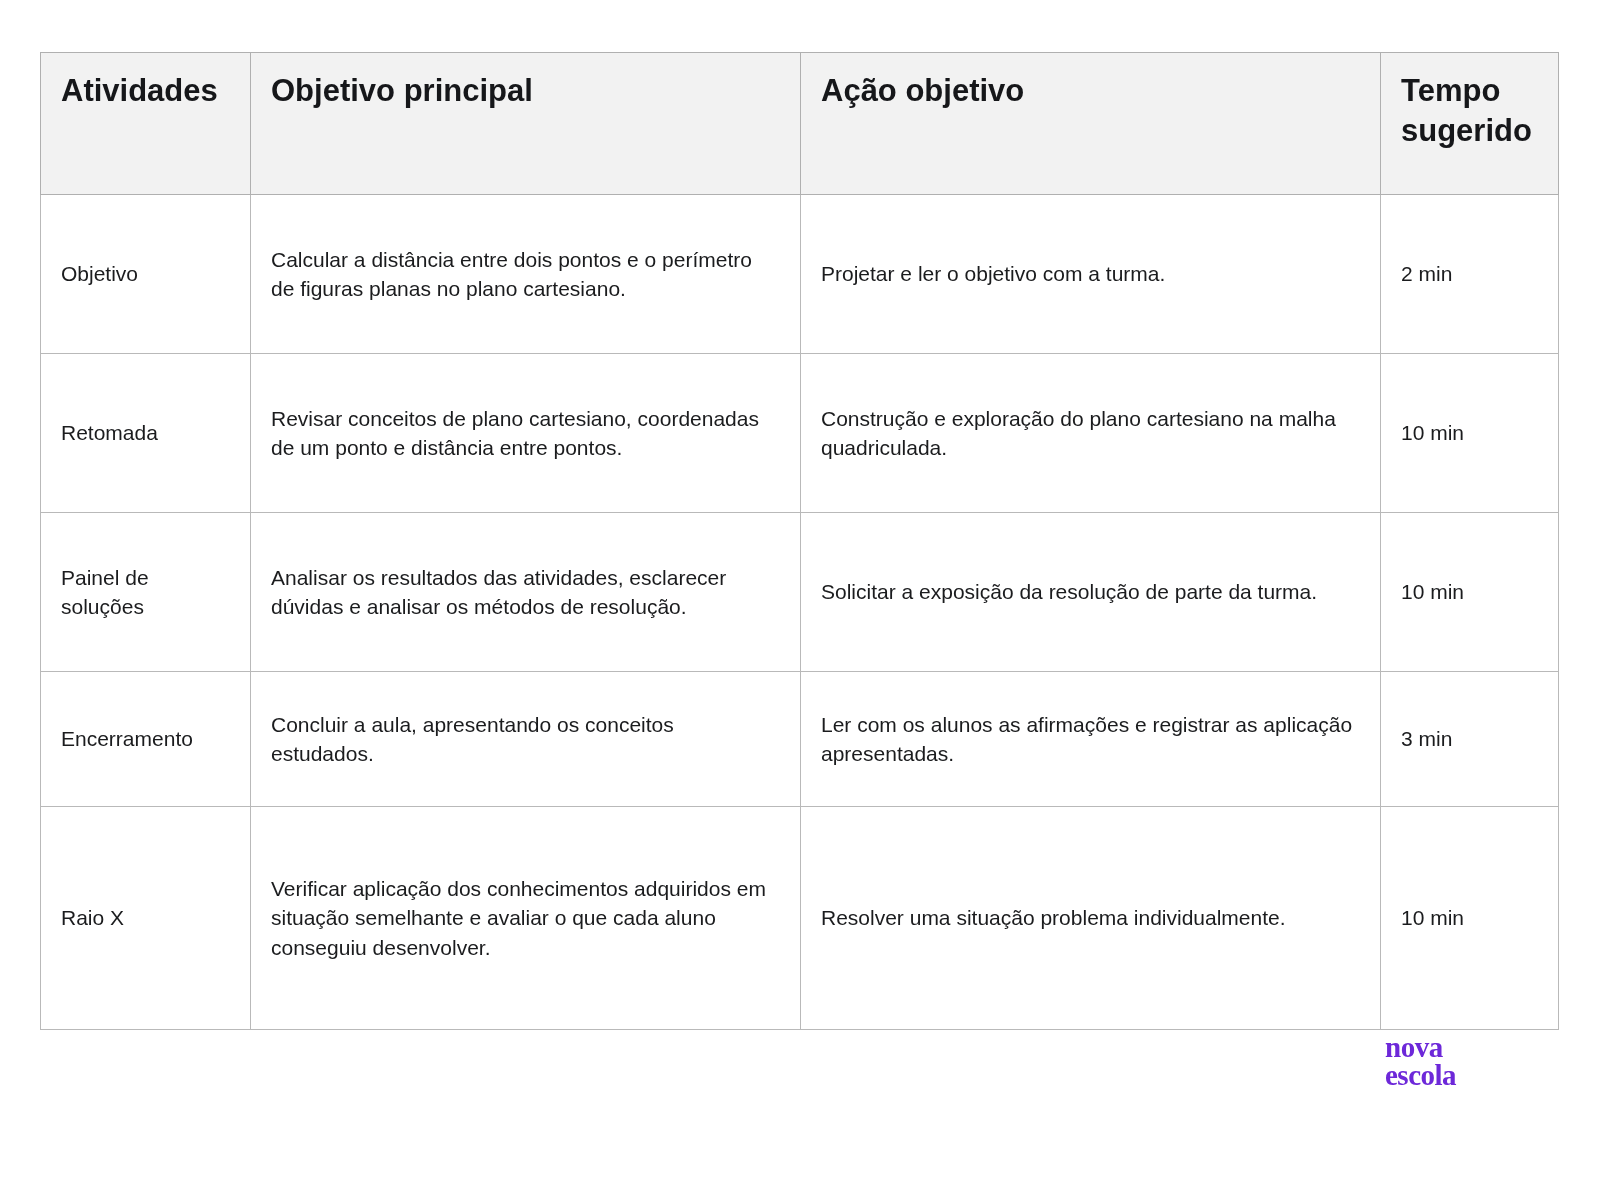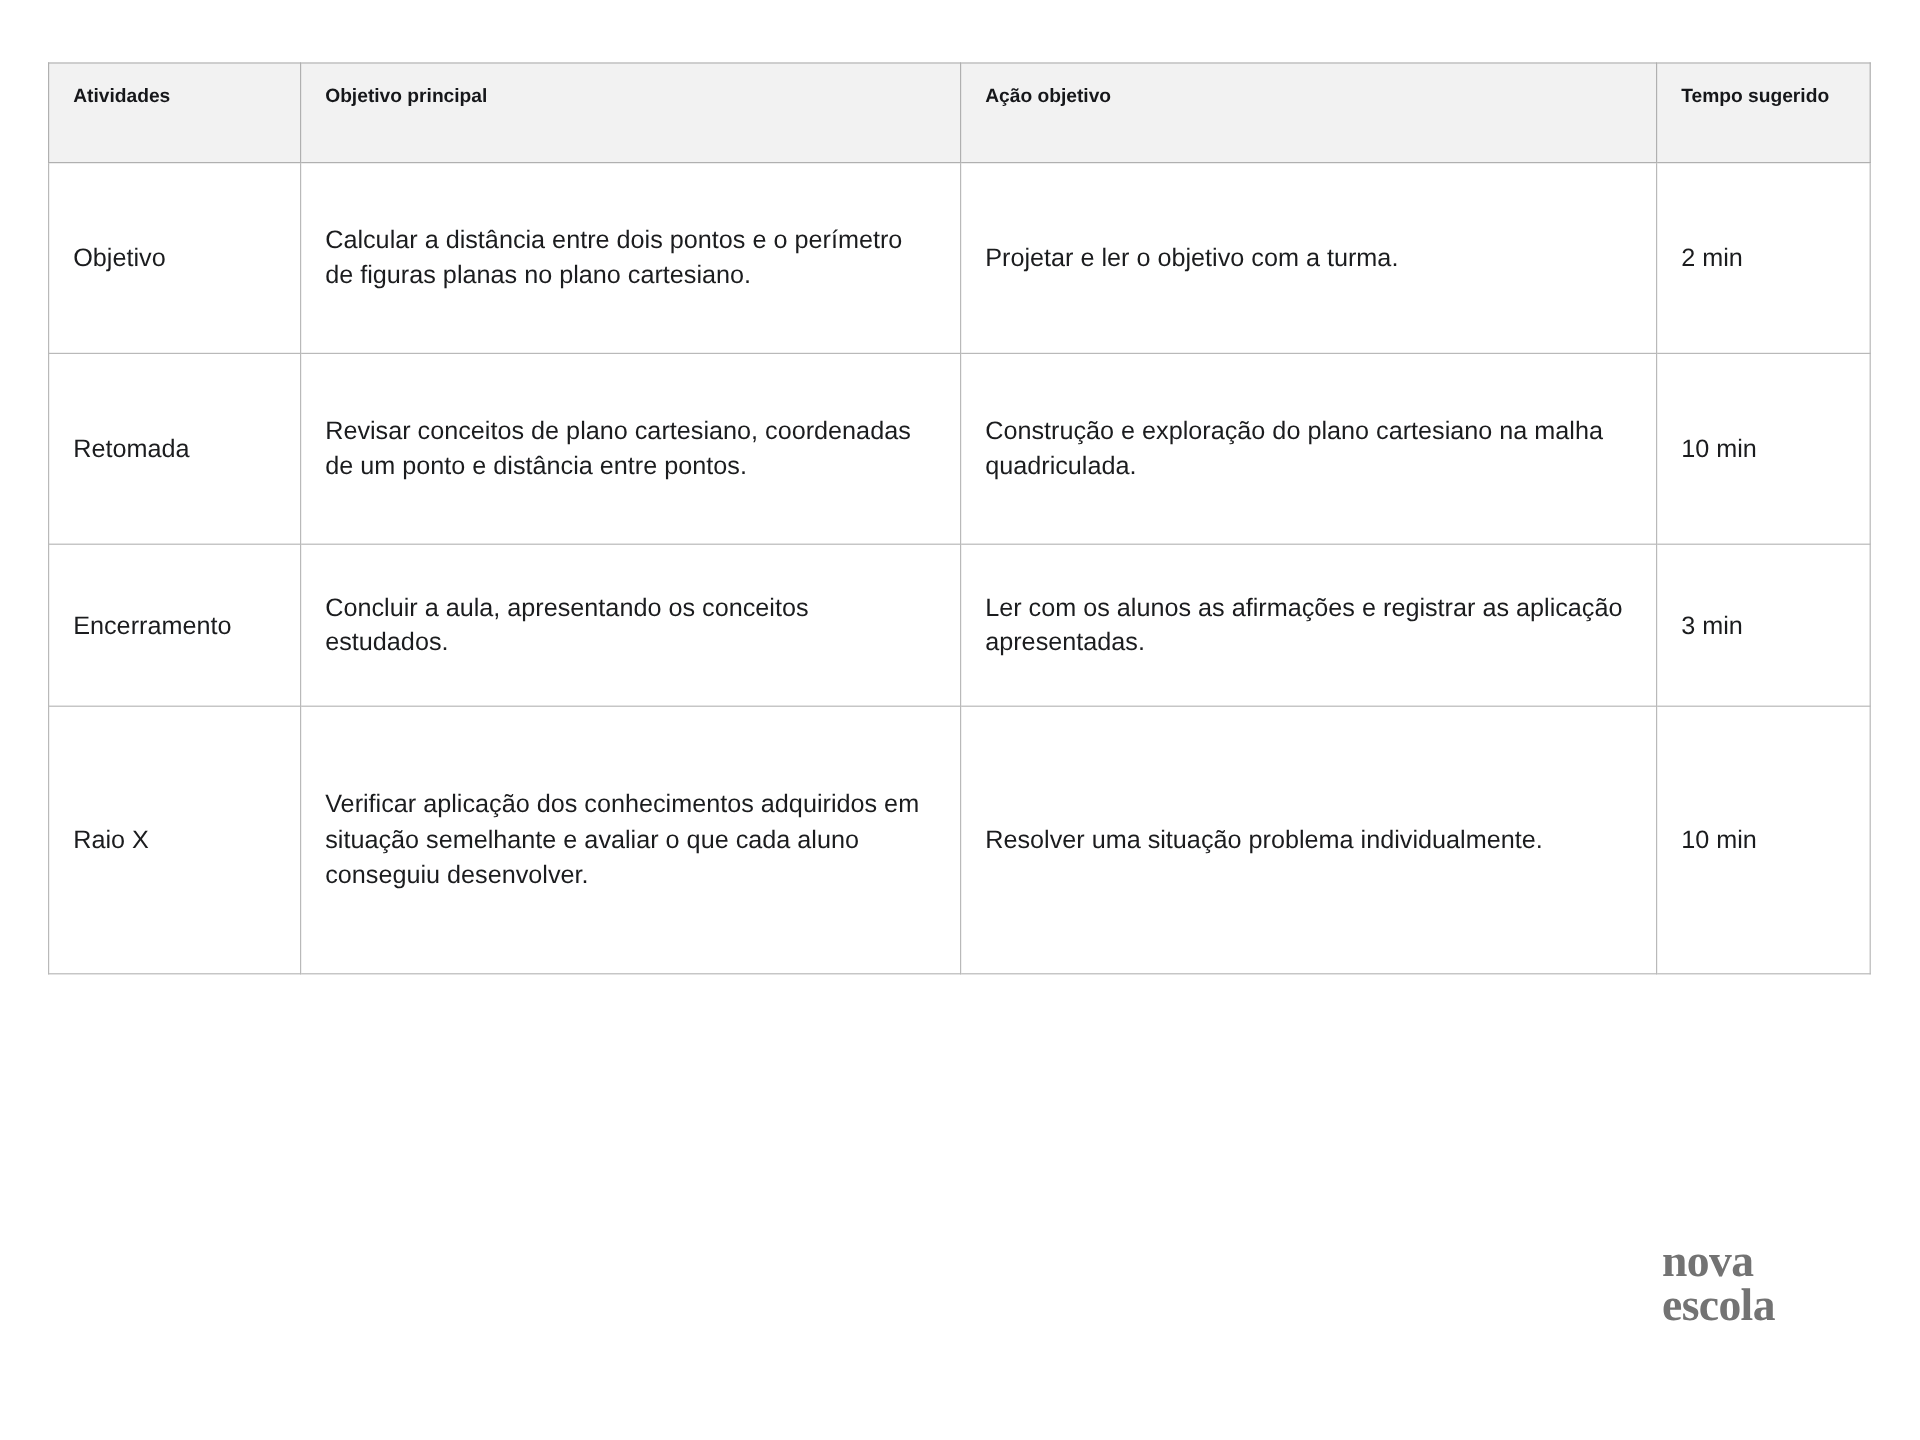--- a/index.html
+++ b/index.html
@@ -44,21 +44,21 @@
   table.plan th,
   table.plan td {
     border: 1px solid #b9b9b9;
     vertical-align: middle;
     text-align: left;
   }
 
   table.plan thead th {
     background: #f2f2f2;
     font-weight: bold;
-    font-size: 16px;
+    font-size: 31px;
     line-height: 1.28;
     color: #16171a;
     padding: 18px 20px 44px 20px;
     vertical-align: top;
     border-color: #b0b0b0;
   }
 
   table.plan tbody td {
     font-size: 21px;
     line-height: 1.42;
@@ -80,23 +80,23 @@
   tr.row-4 td { height: 102px; }
   tr.row-5 td { height: 190px; }
 
   .watermark {
     position: absolute;
     left: 1385px;
     top: 1033px;
     width: 130px;
     font-family: "Liberation Serif", serif;
     font-weight: bold;
-    font-size: 38px;
+    font-size: 29px;
     line-height: 0.97;
-    color: #737373;
+    color: #6d28d9;
     letter-spacing: -0.5px;
     user-select: none;
     pointer-events: none;
   }
   .watermark span { display: block; }
 </style>
 </head>
 <body>
 
 <div class="page">
@@ -123,20 +123,26 @@
           <td class="cell-objetivo">Calcular a distância entre dois pontos e o perímetro de figuras planas no plano cartesiano.</td>
           <td class="cell-acao">Projetar e ler o objetivo com a turma.</td>
           <td class="cell-tempo">2 min</td>
         </tr>
         <tr class="row-1">
           <td class="cell-atividade">Retomada</td>
           <td class="cell-objetivo">Revisar conceitos de plano cartesiano, coordenadas de um ponto e distância entre pontos.</td>
           <td class="cell-acao">Construção e exploração do plano cartesiano na malha quadriculada.</td>
           <td class="cell-tempo">10 min</td>
         </tr>
+        <tr class="row-3">
+          <td class="cell-atividade">Painel de soluções</td>
+          <td class="cell-objetivo">Analisar os resultados das atividades, esclarecer dúvidas e analisar os métodos de resolução.</td>
+          <td class="cell-acao">Solicitar a exposição da resolução de parte da turma.</td>
+          <td class="cell-tempo">10 min</td>
+        </tr>
         <tr class="row-4">
           <td class="cell-atividade">Encerramento</td>
           <td class="cell-objetivo">Concluir a aula, apresentando os conceitos estudados.</td>
           <td class="cell-acao">Ler com os alunos as afirmações e registrar as aplicação apresentadas.</td>
           <td class="cell-tempo">3 min</td>
         </tr>
         <tr class="row-5">
           <td class="cell-atividade">Raio X</td>
           <td class="cell-objetivo">Verificar aplicação dos conhecimentos adquiridos em situação semelhante e avaliar o que cada aluno conseguiu desenvolver.</td>
           <td class="cell-acao">Resolver uma situação problema individualmente.</td>

